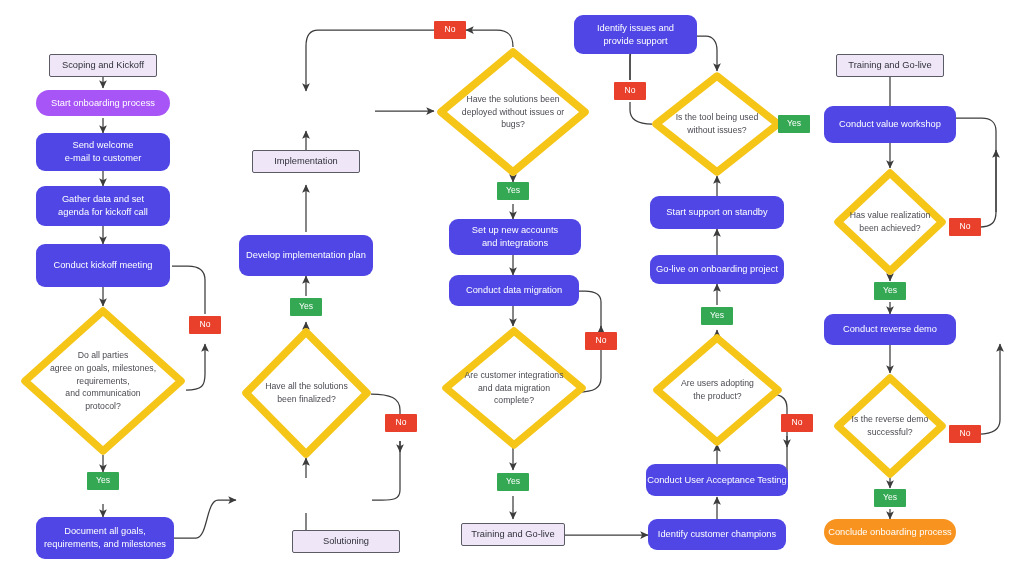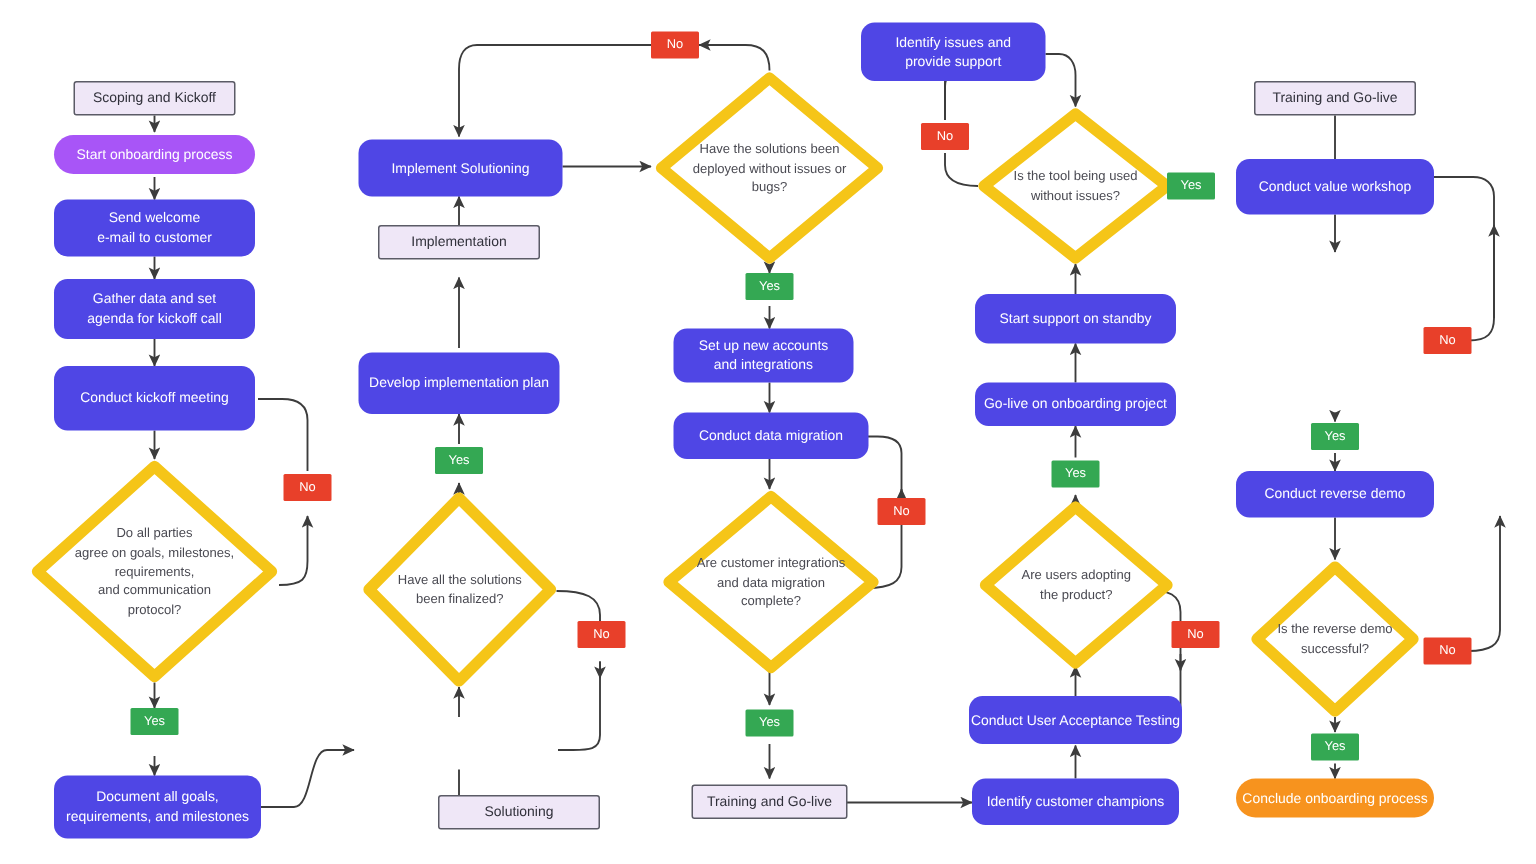--- a/index.html
+++ b/index.html
@@ -188,42 +188,39 @@
   </div>
 
   <div class="node proc" style="left:239px;top:235px;width:134px;height:41px;">
     <span class="tx">Develop implementation plan</span>
   </div>
 
   <div class="node phase" style="left:252px;top:150px;width:108px;height:23px;">
     <span class="tx">Implementation</span>
   </div>
 
-  <div class="node proc" style="left:239px;top:93px;width:136px;height:38px;">
-    <span class="tx">Implement Solutioning</span>
-  </div>
 
   <div class="node no" style="left:434px;top:21px;width:32px;height:18px;">
     <span class="tx">No</span>
   </div>
 
   <div class="dec" style="left:436px;top:47px;width:154px;height:130px;">
     <svg width="154" height="130">
       <polygon points="77,5 149,65 77,125 5,65" fill="#ffffff" stroke="#F5C518" stroke-width="7.5" stroke-linejoin="round"></polygon>
     </svg>
     <div class="lbl">Have the solutions been
 deployed without issues or
 bugs?</div>
   </div>
 
   <div class="node yes" style="left:497px;top:182px;width:32px;height:18px;">
     <span class="tx">Yes</span>
   </div>
 
-  <div class="node proc" style="left:449px;top:219px;width:120px;height:36px;">
+  <div class="node proc" style="left:449px;top:219px;width:132px;height:36px;">
     <span class="tx">Set up new accounts
 and integrations</span>
   </div>
 
   <div class="node proc" style="left:449px;top:275px;width:130px;height:31px;">
     <span class="tx">Conduct data migration</span>
   </div>
 
   <div class="dec" style="left:441px;top:326px;width:146px;height:124px;">
     <svg width="146" height="124">
@@ -300,20 +297,27 @@
   </div>
 
   <div class="node phase" style="left:836px;top:54px;width:108px;height:23px;">
     <span class="tx">Training and Go-live</span>
   </div>
 
   <div class="node proc" style="left:824px;top:106px;width:132px;height:37px;">
     <span class="tx">Conduct value workshop</span>
   </div>
 
+  <div class="dec" style="left:833px;top:168px;width:114px;height:108px;">
+    <svg width="114" height="108">
+      <polygon points="57,5 109,54 57,103 5,54" fill="#ffffff" stroke="#F5C518" stroke-width="7.5" stroke-linejoin="round"></polygon>
+    </svg>
+    <div class="lbl">Has value realization
+been achieved?</div>
+  </div>
 
   <div class="node no" style="left:949px;top:218px;width:32px;height:18px;">
     <span class="tx">No</span>
   </div>
 
   <div class="node yes" style="left:874px;top:282px;width:32px;height:18px;">
     <span class="tx">Yes</span>
   </div>
 
   <div class="node proc" style="left:824px;top:314px;width:132px;height:31px;">

